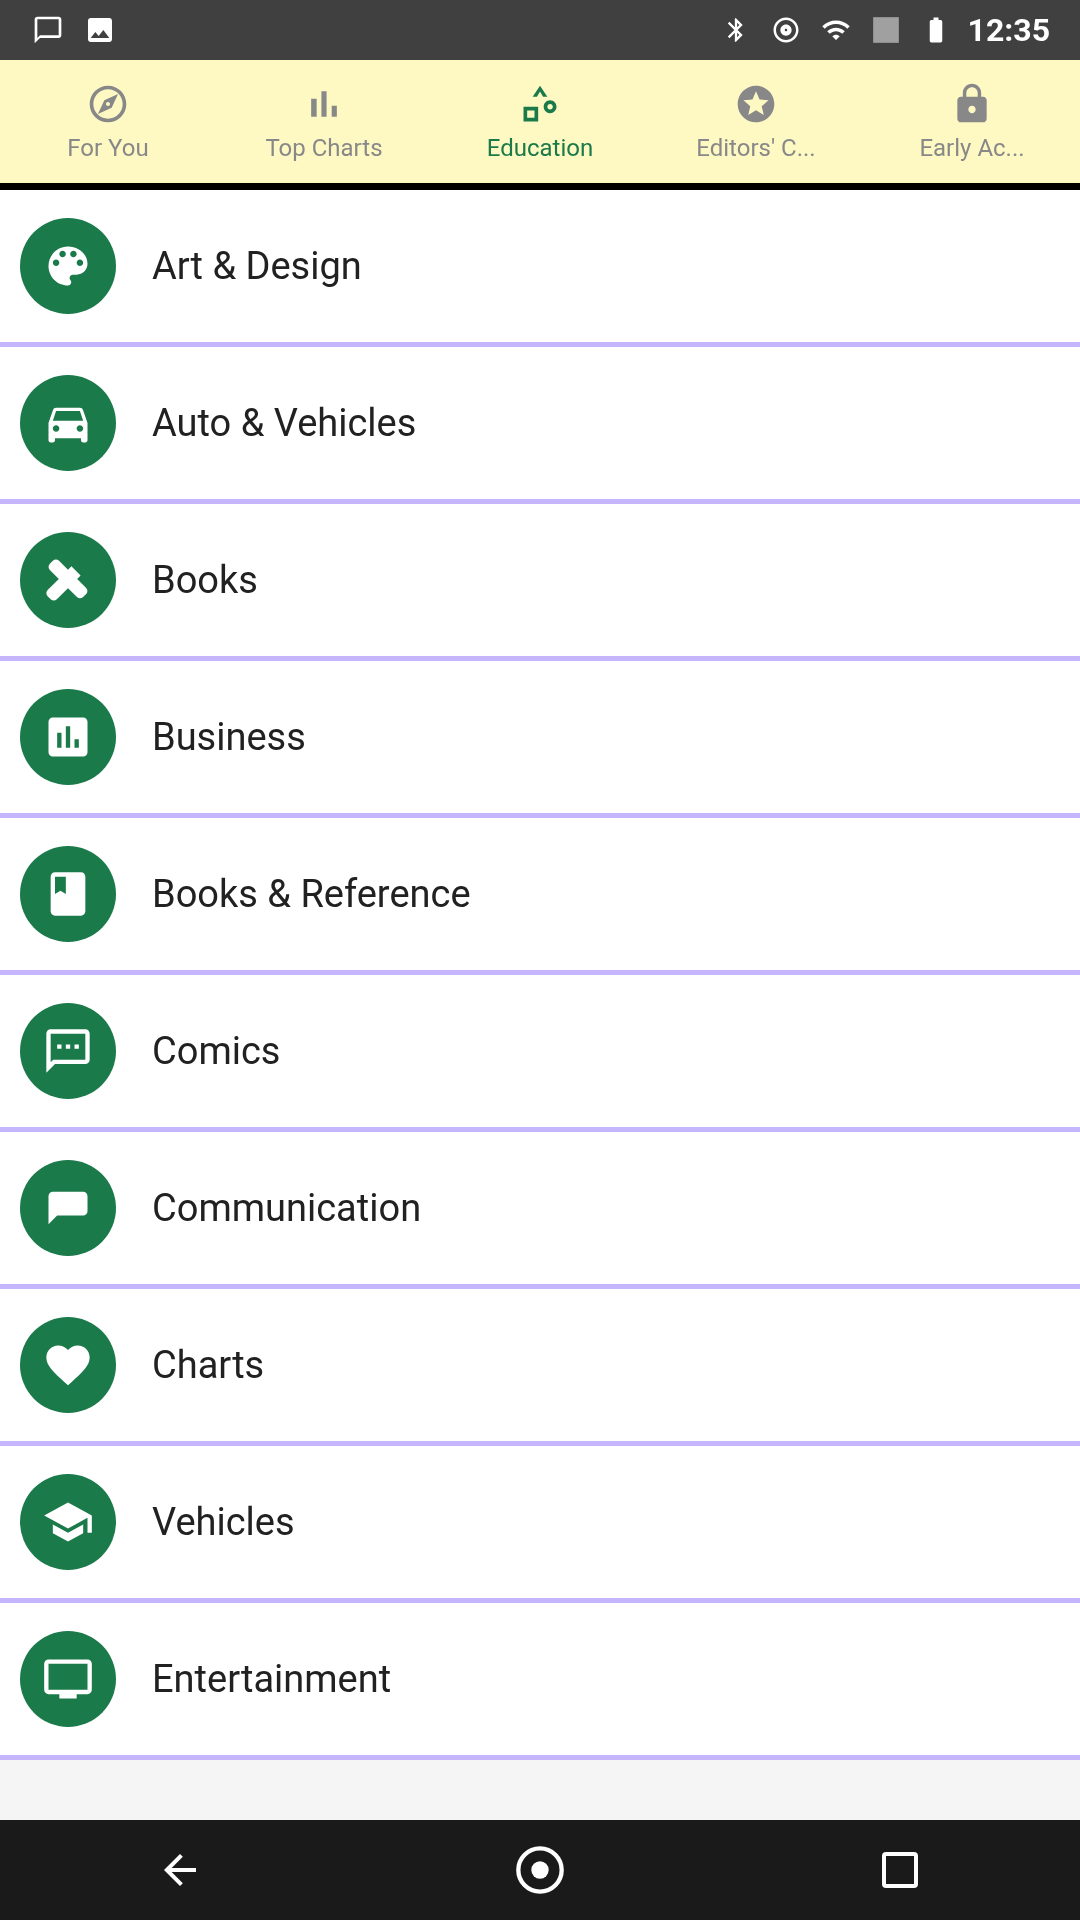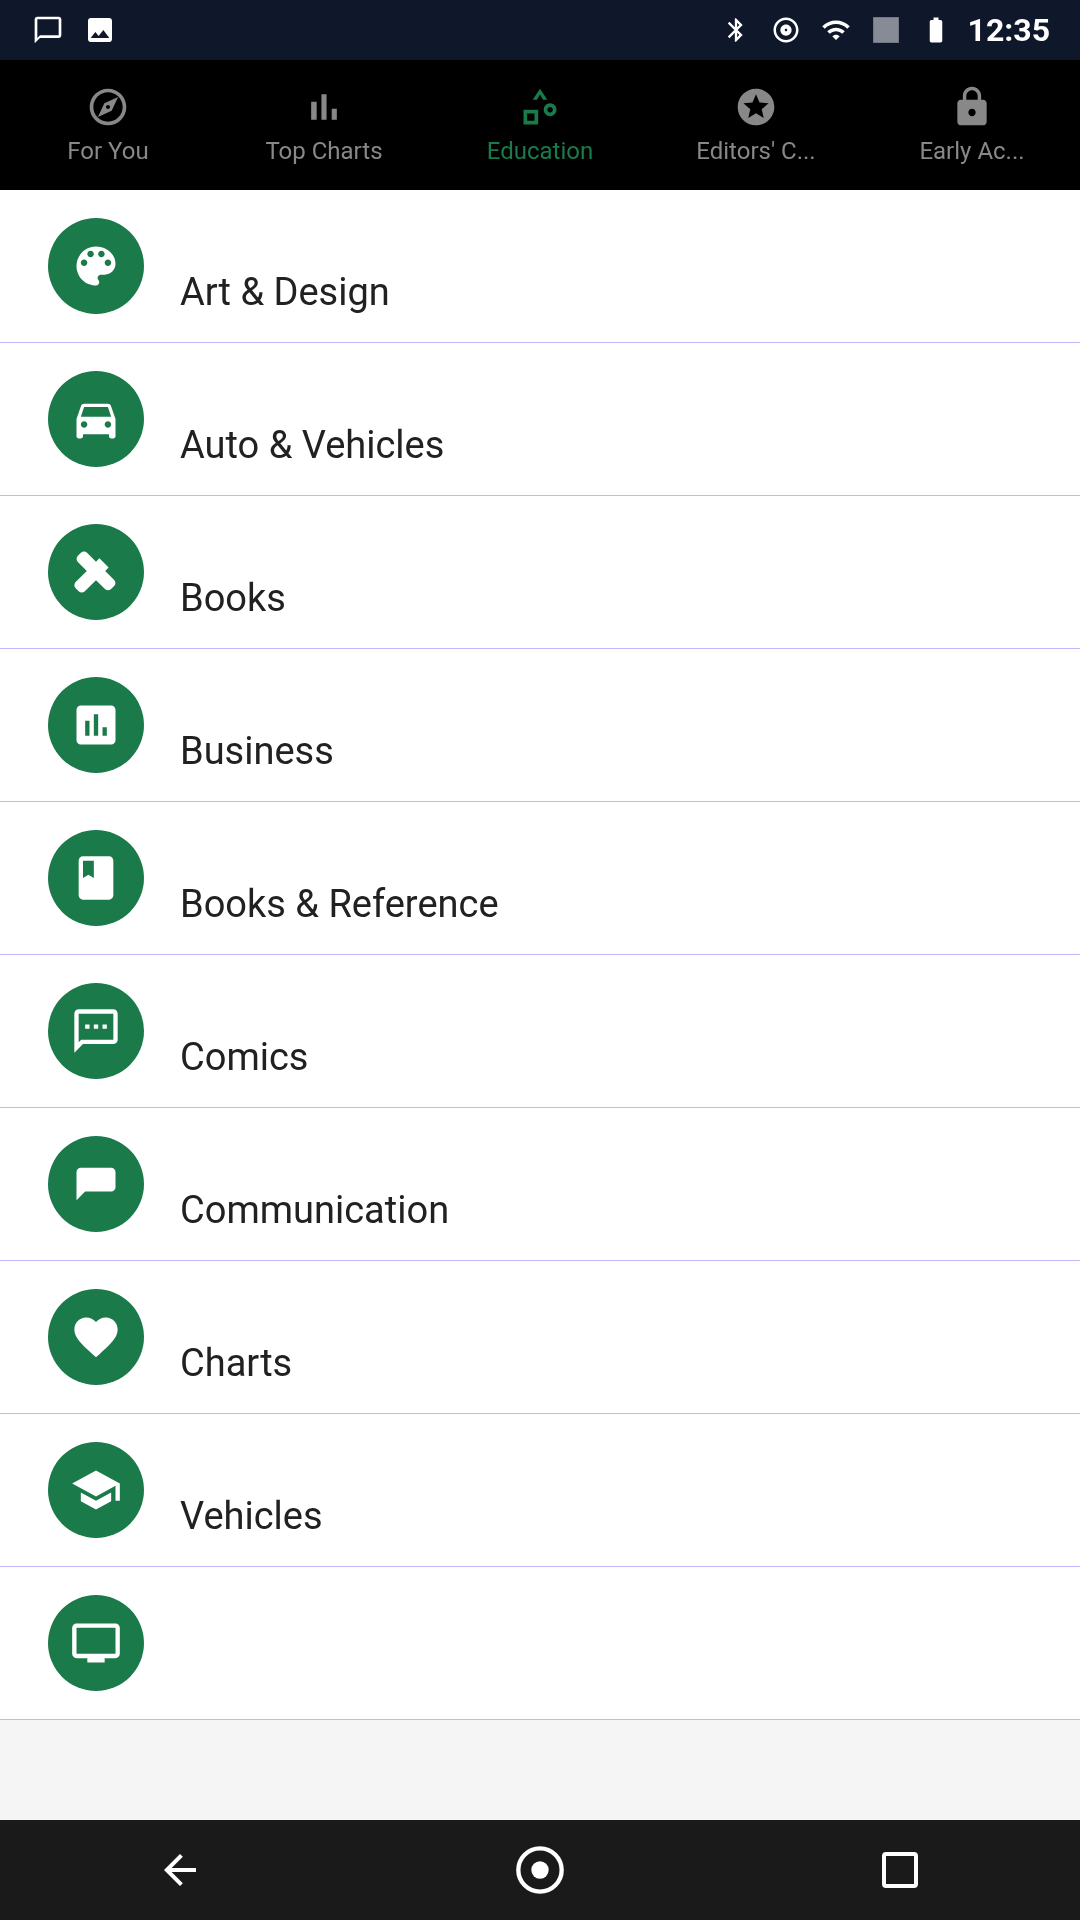--- a/index.html
+++ b/index.html
@@ -10,21 +10,21 @@
       min-height: 1920px;
       font-family: 'Roboto', Arial, sans-serif;
       background: #f5f5f5;
       overflow-x: hidden;
     }
 
     
     .status-bar {
       width: 100%;
       height: 60px;
-      background: #0f172a;
+      background: #404040;
       display: flex;
       align-items: center;
       justify-content: space-between;
       padding: 0 30px;
       color: white;
     }
 
     .status-bar-left {
       display: flex;
       align-items: center;
@@ -50,24 +50,24 @@
     .time-text {
       font-size: 32px;
       font-weight: bold;
       color: white;
     }
 
     
     .nav-tabs {
       width: 100%;
       height: 130px;
-      background: #000000;
-      display: flex;
-      align-items: center;
-      border-bottom: 1px solid #000000;
+      background: #fef9c3;
+      display: flex;
+      align-items: center;
+      border-bottom: 7px solid #000000;
       overflow: hidden;
     }
 
     .nav-tab {
       flex: 1;
       display: flex;
       flex-direction: column;
       align-items: center;
       justify-content: center;
       height: 100%;
@@ -106,23 +106,23 @@
     }
 
     
     .category-list {
       background: white;
       width: 100%;
     }
 
     .category-item {
       display: flex;
-      align-items: flex-end;
-      padding: 28px 48px;
-      border-bottom: 1px solid #c4b5fd;
+      align-items: center;
+      padding: 28px 20px;
+      border-bottom: 5px solid #c4b5fd;
       cursor: pointer;
       background: white;
     }
 
     .category-icon-circle {
       width: 96px;
       height: 96px;
       border-radius: 50%;
       background: #1a7a4a;
       display: flex;
@@ -354,20 +354,21 @@
     </div>
     <span class="category-name">Vehicles</span>
   </div>
 
   <div class="category-item">
     <div class="category-icon-circle">
       <svg viewBox="0 0 24 24" width="52" height="52" fill="white">
         <path d="M21 3H3c-1.1 0-2 .9-2 2v12c0 1.1.9 2 2 2h5v2h8v-2h5c1.1 0 1.99-.9 1.99-2L23 5c0-1.1-.9-2-2-2zm0 14H3V5h18v12z"></path>
       </svg>
     </div>
+    <span class="category-name">Entertainment</span>
   </div>
 
 </div>
 
 <div class="bottom-nav" style="padding-bottom: 0;">
   <div class="bottom-nav-btn">
     <svg viewBox="0 0 24 24" width="48" height="48" fill="white">
       <path d="M20 11H7.83l5.59-5.59L12 4l-8 8 8 8 1.41-1.41L7.83 13H20v-2z"></path>
     </svg>
   </div>

